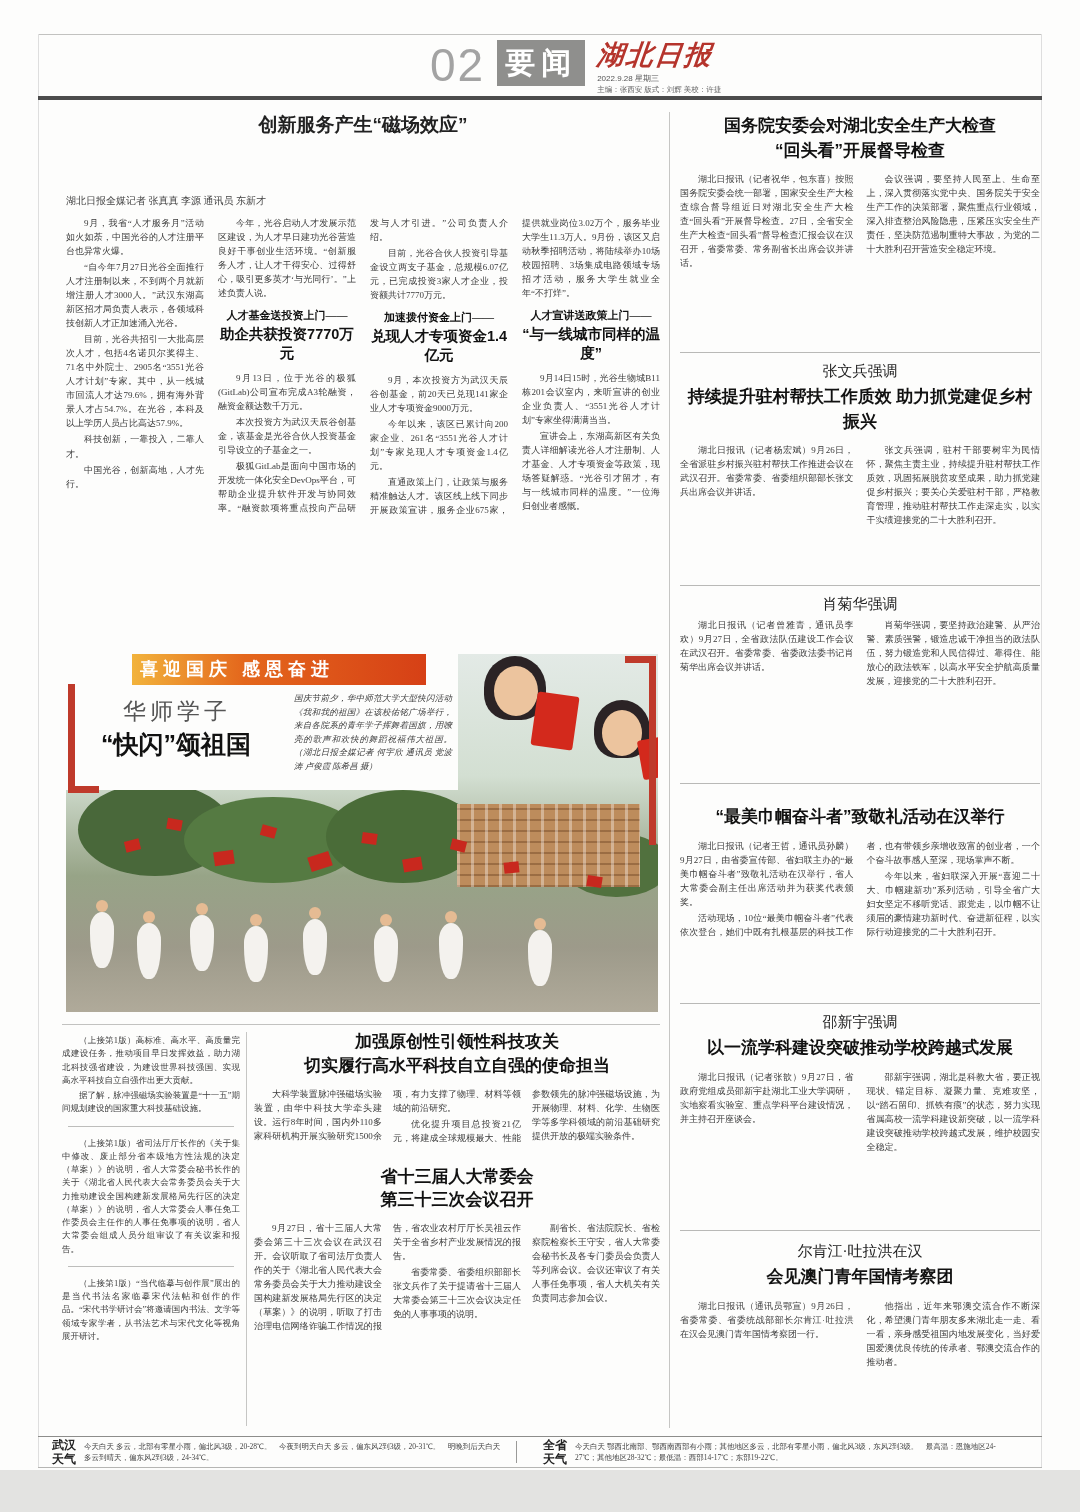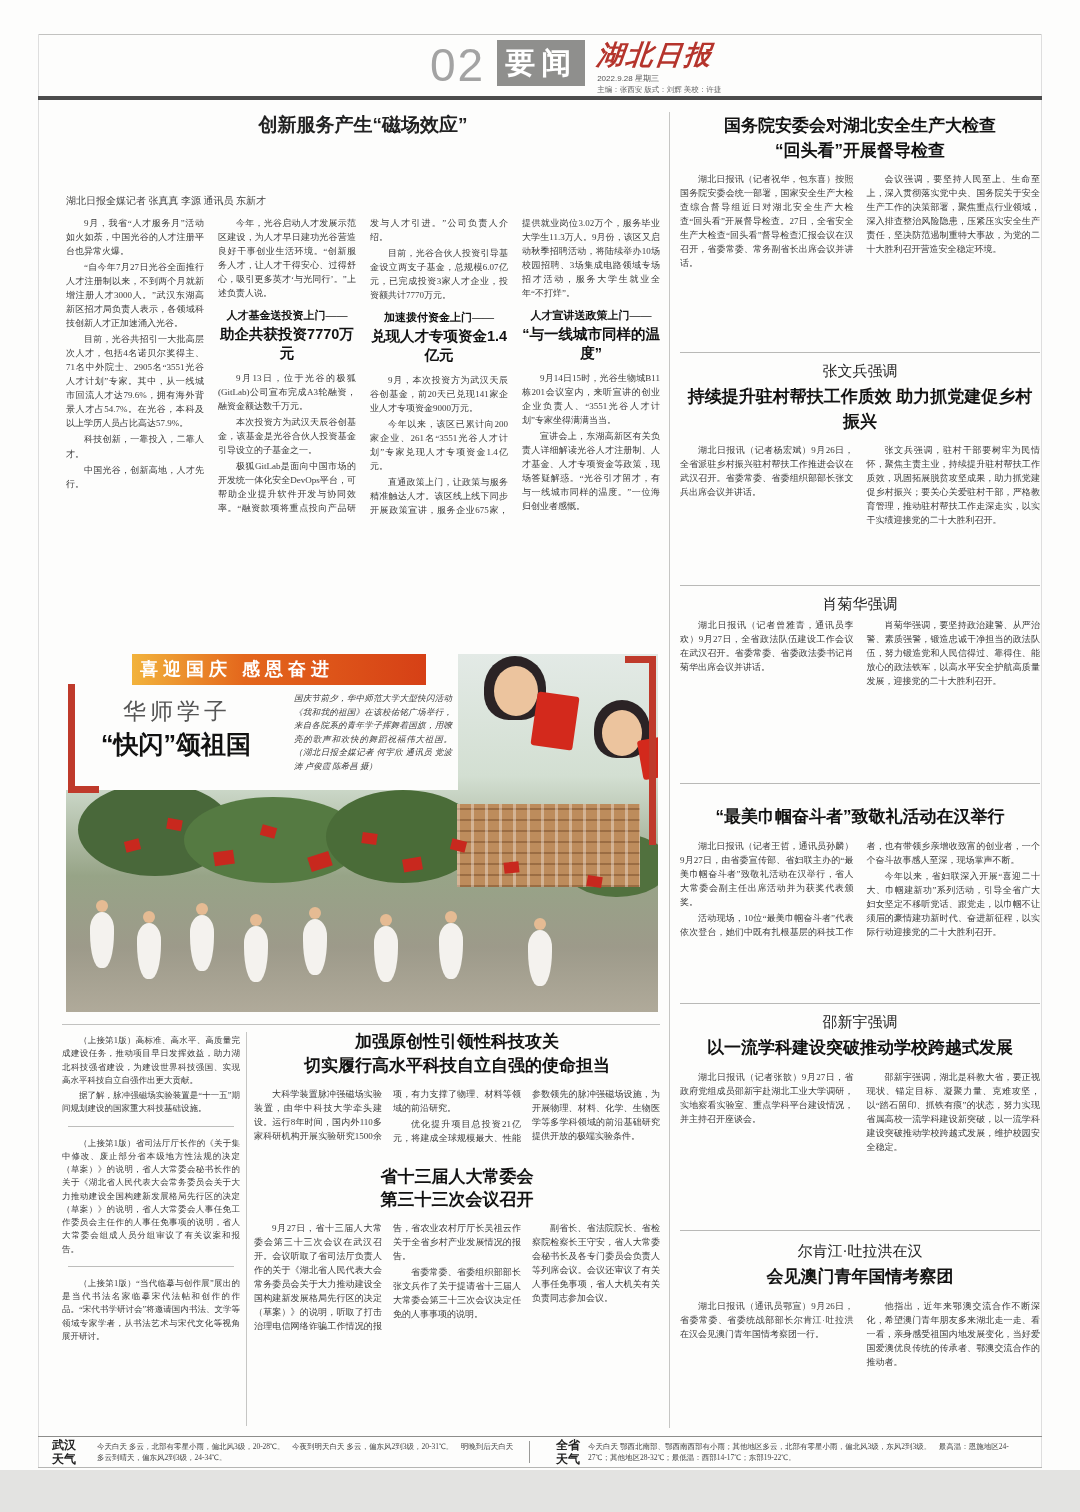--- a/index.html
+++ b/index.html
@@ -278,21 +278,21 @@
 
     <p class="bp">9月27日，省十三届人大常委会第三十三次会议在武汉召开。会议听取了省司法厅负责人作的关于《湖北省人民代表大会常务委员会关于大力推动建设全国构建新发展格局先行区的决定（草案）》的说明，听取了打击治理电信网络诈骗工作情况的报告，省农业农村厅厅长吴祖云作关于全省乡村产业发展情况的报告。</p>
         <p class="bp">省委常委、省委组织部部长张文兵作了关于提请省十三届人大常委会第三十三次会议决定任免的人事事项的说明。</p>
         <p class="bp">副省长、省法院院长、省检察院检察长王守安，省人大常委会秘书长及各专门委员会负责人等列席会议。会议还审议了有关人事任免事项，省人大机关有关负责同志参加会议。</p>
       </div>
   </div>
 
   <div class="weather">
     <div class="w-label">武汉
 天气</div>
-    <div class="w-text" style="width:420px;margin-left:13px;">今天白天 多云，北部有零星小雨，偏北风3级，20-28℃。　今夜到明天白天 多云，偏东风2到3级，20-31℃。　明晚到后天白天 多云到晴天，偏东风2到3级，24-34℃。</div>
+    <div class="w-text" style="width:420px;">今天白天 多云，北部有零星小雨，偏北风3级，20-28℃。　今夜到明天白天 多云，偏东风2到3级，20-31℃。　明晚到后天白天 多云到晴天，偏东风2到3级，24-34℃。</div>
     <div class="w-div"></div>
     <div class="w-label">全省
 天气</div>
     <div class="w-text" style="width:430px;">今天白天 鄂西北南部、鄂西南西部有小雨；其他地区多云，北部有零星小雨，偏北风3级，东风2到3级。　最高温：恩施地区24-27℃；其他地区28-32℃；最低温：西部14-17℃；东部19-22℃。</div>
   </div>
 
   <div class="band"></div>
 </div>
 
 </body></html>

